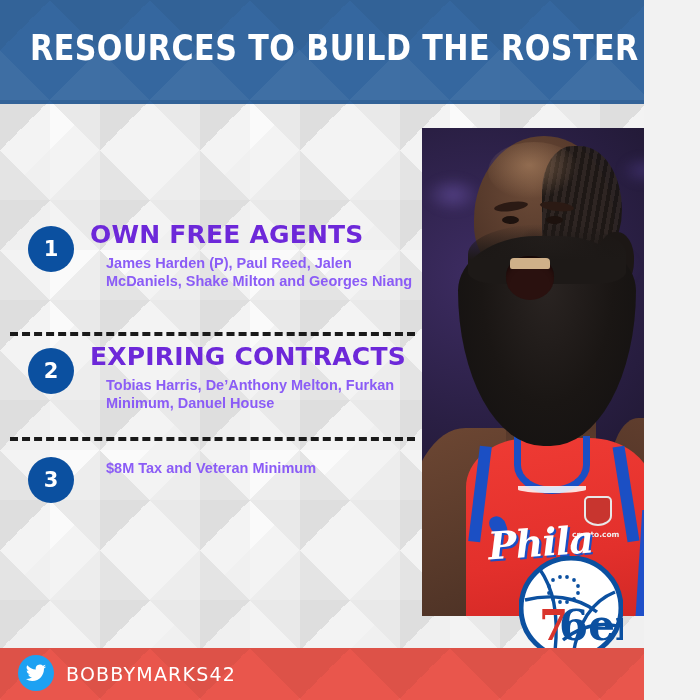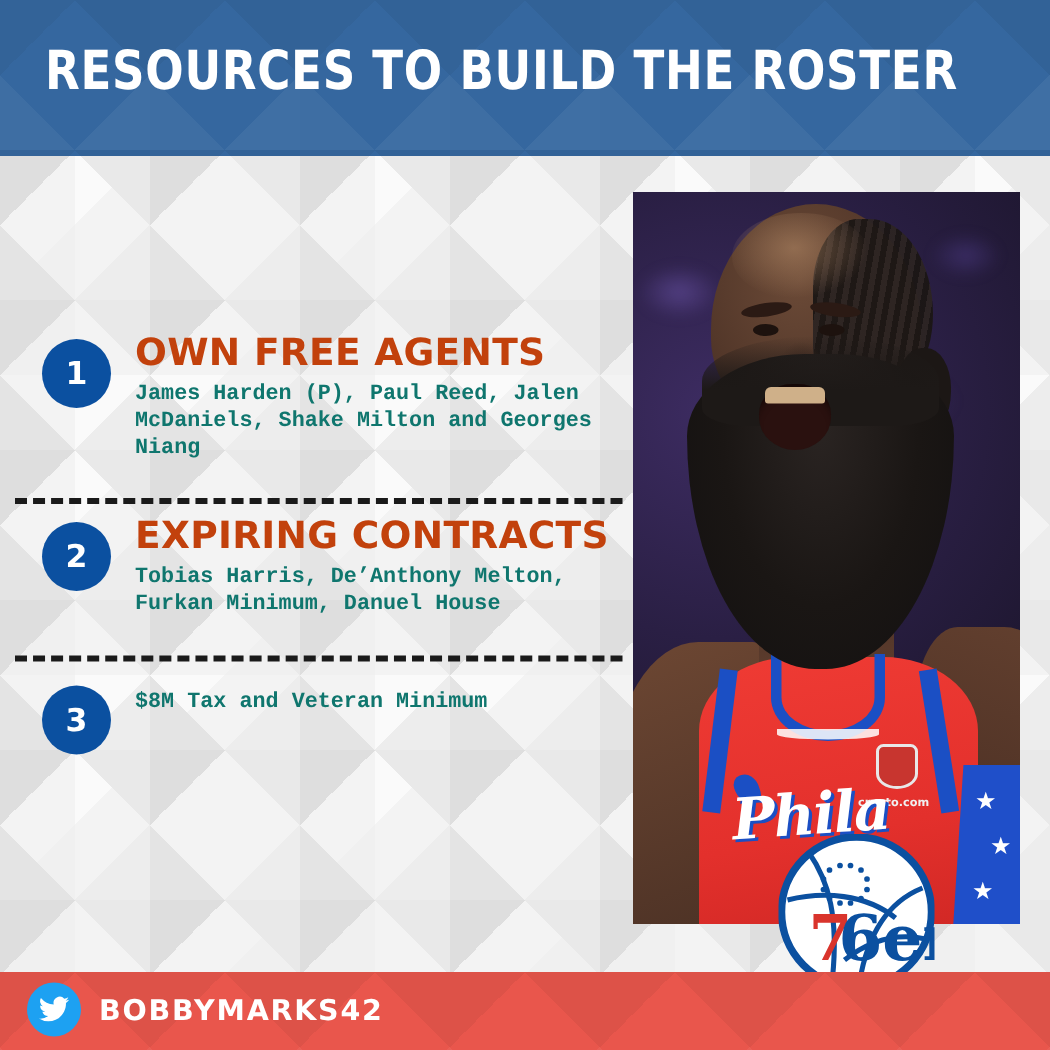--- a/index.html
+++ b/index.html
@@ -7,21 +7,21 @@
   body {
     font-family:"Liberation Sans", sans-serif;
     background:#f2f2f2;
     overflow:hidden;
     position:relative;
   }
 
   
   #graphic {
     position:absolute; inset:0;
-    width:700px; height:700px;
+    width:644px; height:700px;
     overflow:hidden;
     background:#f4f4f4;
   }
   .bg-pattern {
     position:absolute; inset:0;
     background-color:#f3f3f3;
     background-image:
       linear-gradient(45deg,  #e4e4e4 25%, transparent 25%, transparent 75%, #e9e9e9 75%),
       linear-gradient(-45deg, #ededed 25%, transparent 25%, transparent 75%, #dedede 75%),
       linear-gradient(135deg, #fbfbfb 25%, transparent 25%, transparent 75%, #f0f0f0 75%);
@@ -63,36 +63,37 @@
     position:absolute; left:0; top:0;
     width:46px; height:46px; border-radius:50%;
     background:#0b50a0;
     color:#ffffff;
     font-size:21px; font-weight:bold;
     display:flex; align-items:center; justify-content:center;
     font-family:"DejaVu Sans", sans-serif;
   }
   .item-body { position:absolute; left:62px; top:-4px; width:320px; }
   .item-heading {
-    color:#c2410c;
+    color:#6d28d9;
     font-size:25px;
     font-weight:bold;
     line-height:1.05;
     letter-spacing:.2px;
     font-family:"DejaVu Sans", sans-serif;
     white-space:nowrap;
   }
   .item-detail {
     margin-top:7px;
-    color:#0f766e;
+    color:#8b5cf6;
     font-size:14.5px;
     font-weight:bold;
     line-height:1.22;
-    font-family:Liberation Mono, monospace;
+    font-family:Liberation Sans, sans-serif;
     width:312px;
+    margin-left:16px;
   }
 
   .divider {
     position:absolute; left:10px; width:405px; height:0;
     border-top:4px dashed #1a1a1a;
   }
 
   
   .photo {
     position:absolute; left:422px; top:128px;
@@ -279,21 +280,21 @@
     background-size:100px 100px, 100px 100px;
   }
   .tw-circle {
     position:absolute; left:18px; top:655px;
     width:36px; height:36px; border-radius:50%;
     background:#1da1f2;
     display:flex; align-items:center; justify-content:center;
   }
   .tw-handle {
     position:absolute; left:66px; top:663px;
-    color:#ffffff; font-size:19px; font-weight:bold;
+    color:#ffffff; font-size:19px; font-weight:normal;
     letter-spacing:1.2px;
     font-family:"DejaVu Sans", sans-serif;
   }
 </style>
 </head>
 <body>
 
 <div id="graphic">
 
   <div class="bg-pattern"></div>

